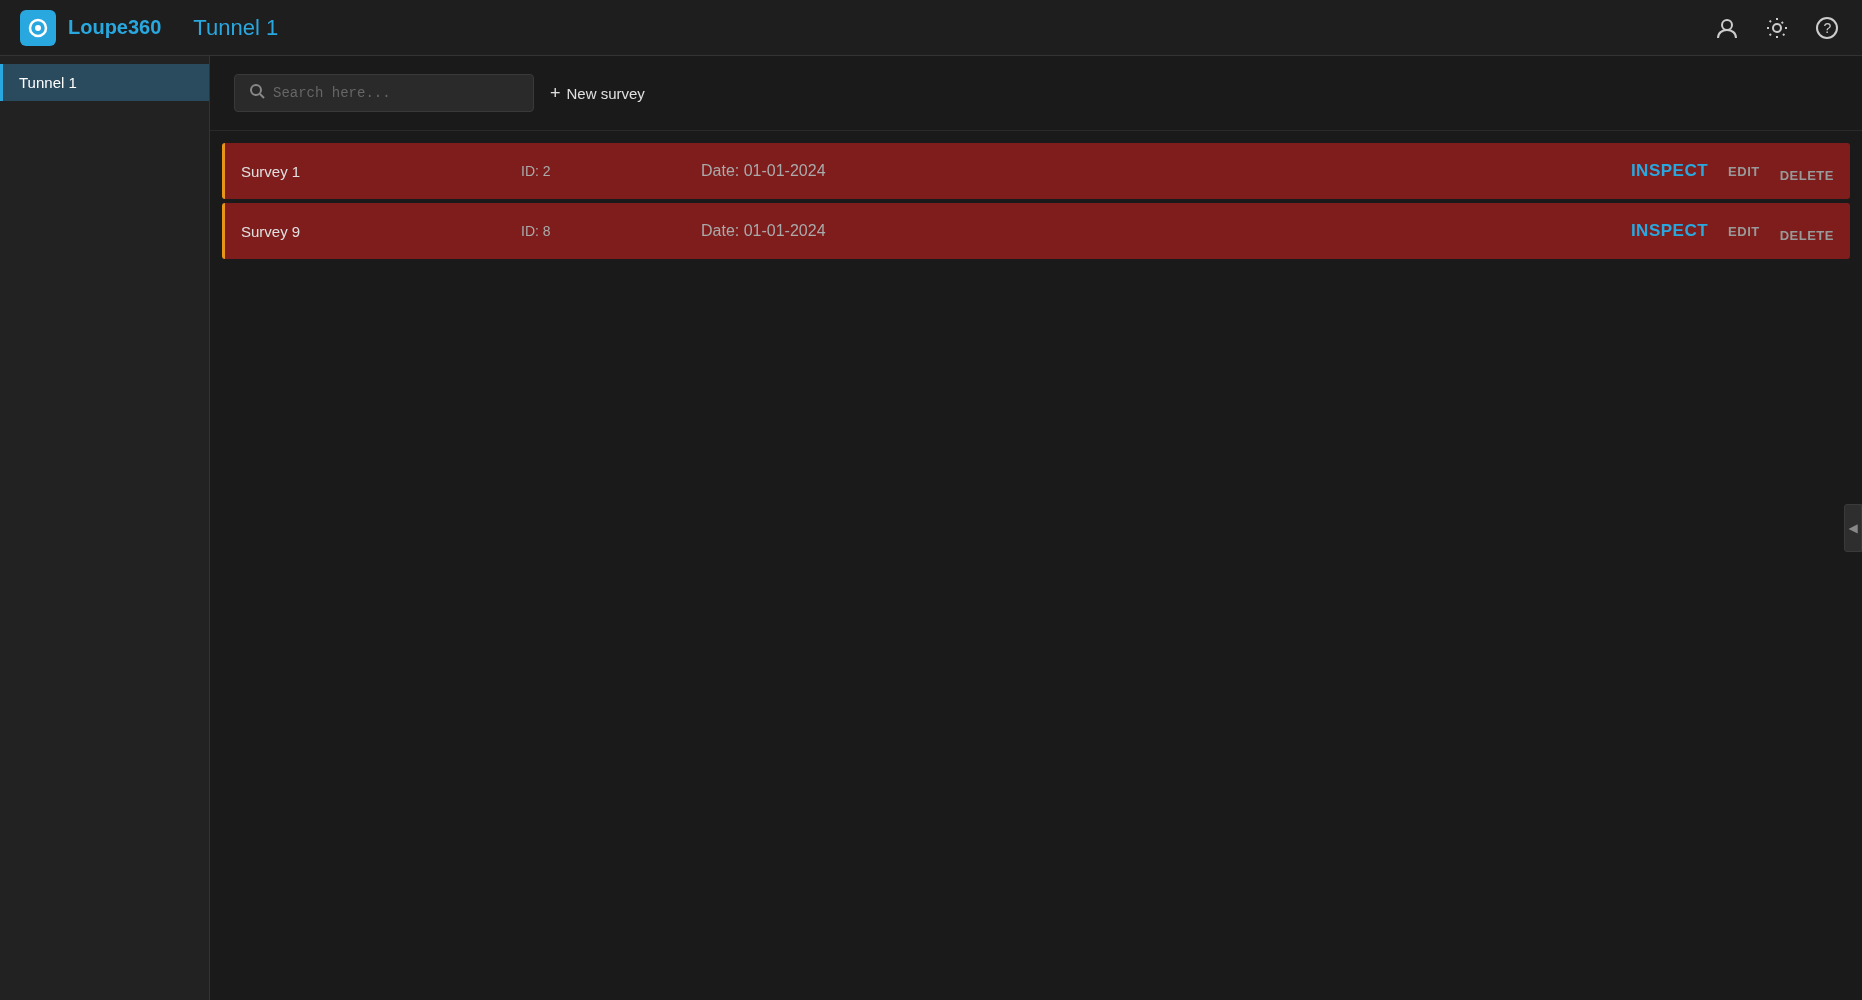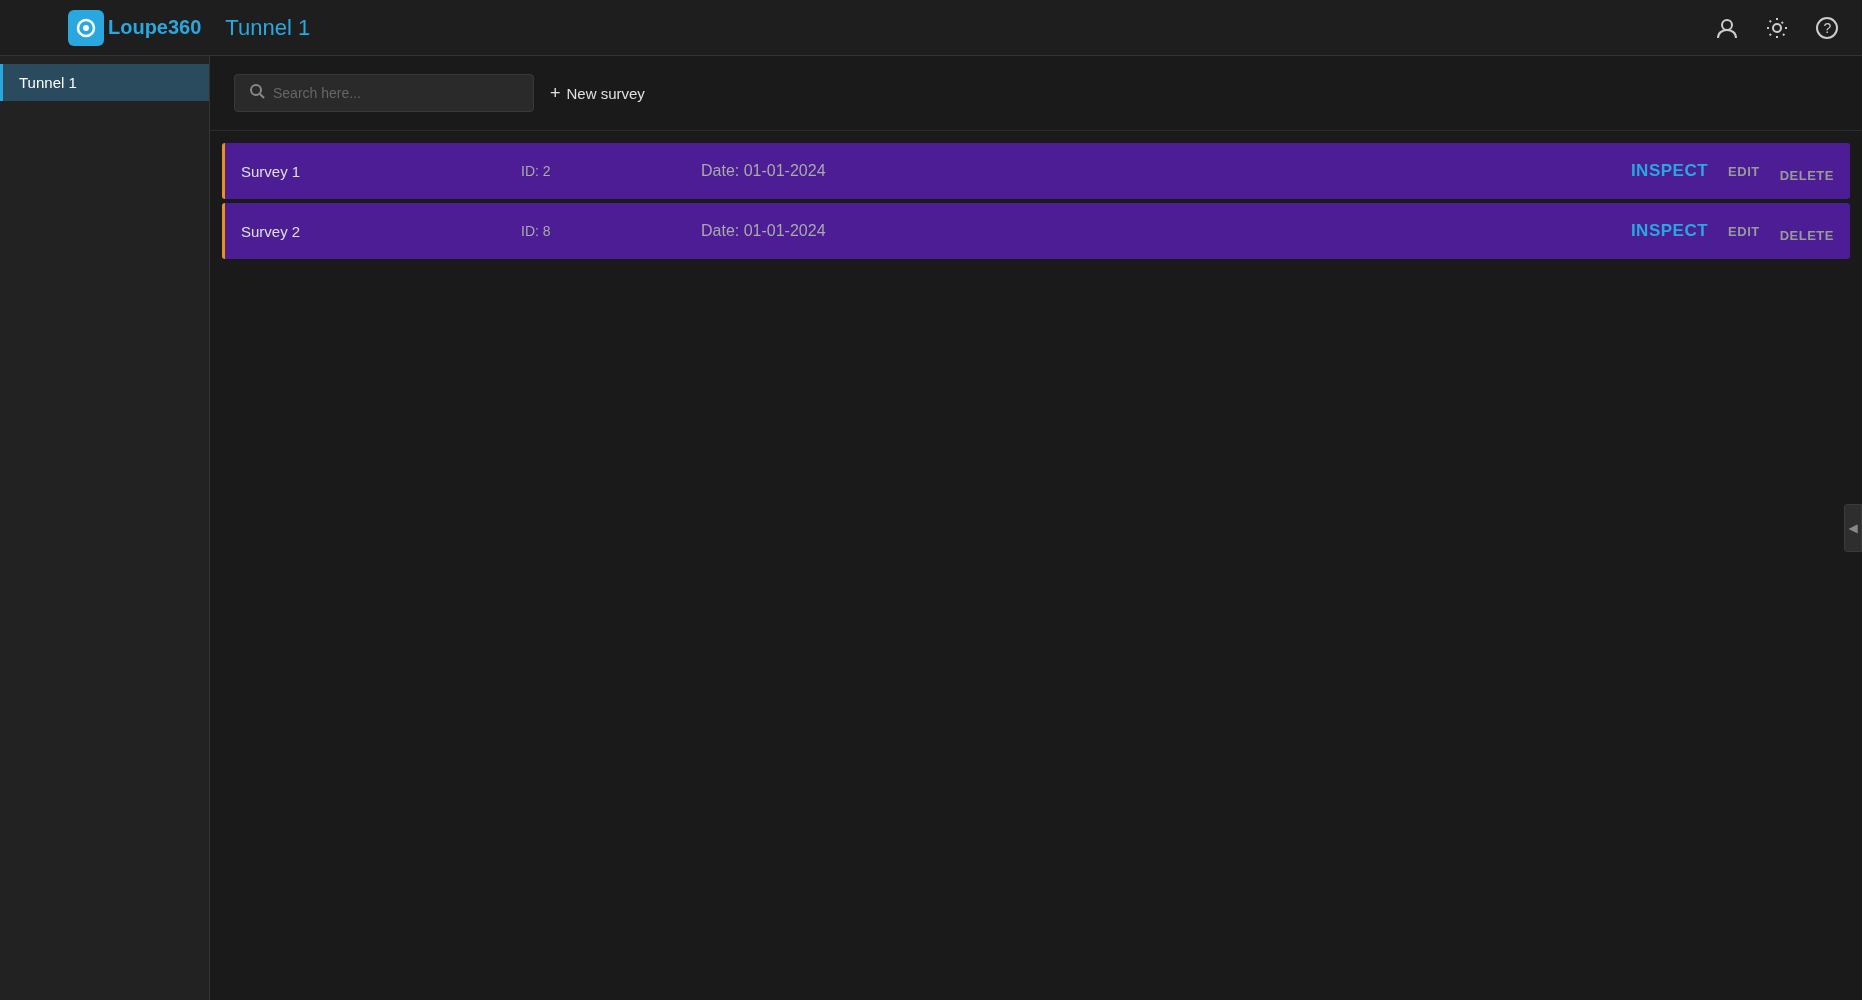--- a/index.html
+++ b/index.html
@@ -24,22 +24,21 @@
       justify-content: space-between;
       background: #1e1e1e;
       height: 56px;
       padding: 0 20px;
       border-bottom: 1px solid #333;
     }
 
     .header-left {
       display: flex;
       align-items: center;
-      gap: 4px;
-      margin-left: 48px;
+      gap: 12px;
     }
 
     .logo-box {
       width: 36px;
       height: 36px;
       background: #29a8e0;
       border-radius: 6px;
       display: flex;
       align-items: center;
       justify-content: center;
@@ -164,20 +163,21 @@
       font-size: 16px;
     }
 
     .search-input {
       background: transparent;
       border: none;
       outline: none;
       color: #ec4899;
       font-size: 14px;
       width: 100%;
+      font-family: Liberation Mono, monospace;
     }
 
     .search-input::placeholder {
       color: #666;
     }
 
     .new-survey-btn {
       display: flex;
       align-items: center;
       gap: 6px;
@@ -195,21 +195,21 @@
     }
 
     
     .survey-list {
       padding: 8px 0;
     }
 
     .survey-row {
       display: flex;
       align-items: center;
-      background: #4c1d95;
+      background: #7f1d1d;
       margin: 4px 12px;
       border-radius: 3px;
       padding: 14px 16px;
       border-left: 3px solid #e8941a;
       min-height: 56px;
     }
 
     .survey-name {
       font-size: 15px;
       font-weight: 500;
@@ -353,21 +353,21 @@
         <span class="survey-id">ID: 2</span>
         <span class="survey-date">Date: 01-01-2024</span>
         <div class="survey-actions">
           <span class="action-inspect">INSPECT</span>
           <span class="action-edit">EDIT</span>
           <span class="action-delete">DELETE</span>
         </div>
       </div>
 
       <div class="survey-row">
-        <span class="survey-name">Survey 2</span>
+        <span class="survey-name">Survey 9</span>
         <span class="survey-id">ID: 8</span>
         <span class="survey-date">Date: 01-01-2024</span>
         <div class="survey-actions">
           <span class="action-inspect">INSPECT</span>
           <span class="action-edit">EDIT</span>
           <span class="action-delete">DELETE</span>
         </div>
       </div>
 
     </div>

